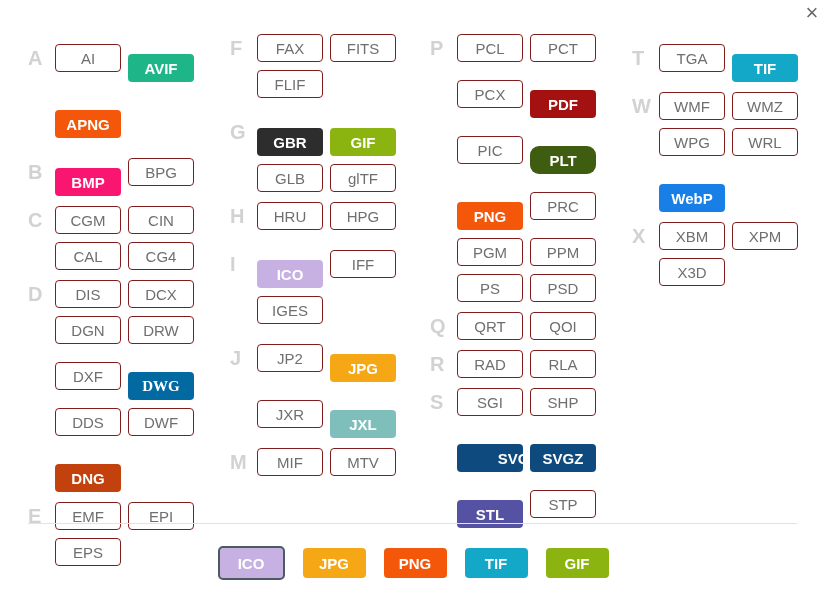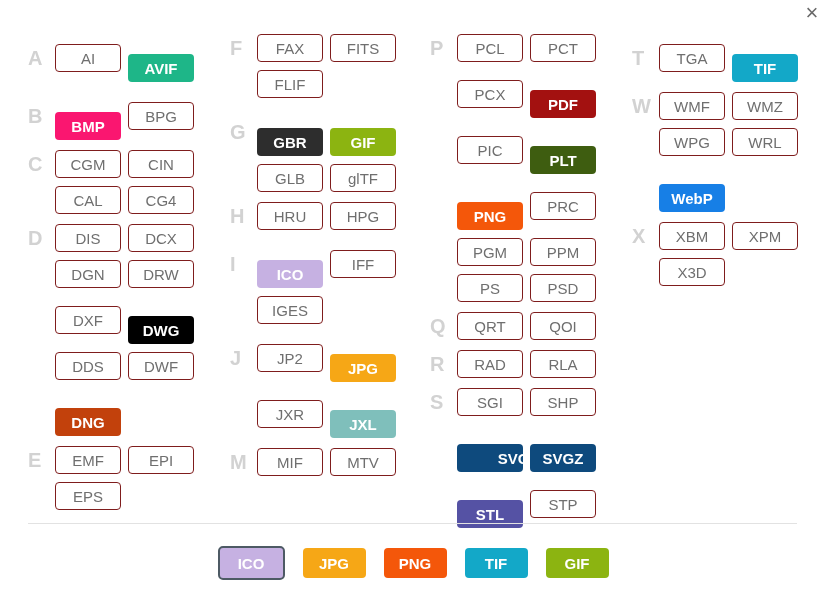--- a/index.html
+++ b/index.html
@@ -48,20 +48,24 @@
 <div class="screen">
   <div class="close">×</div>
   <div id="grid">
       <div class="column">
         <div class="group">
           <div class="row">
             <div class="letter">A</div>
             <div class="chip plain">AI</div>
             <div class="chip colored" style="background: rgb(30, 182, 136);">AVIF</div>
           </div>
+          <div class="row">
+            <div class="letter"></div>
+            <div class="chip colored" style="background: rgb(244, 87, 10);">APNG</div>
+          </div>
         </div>
         <div class="group">
           <div class="row">
             <div class="letter">B</div>
             <div class="chip colored" style="background: rgb(250, 22, 112);">BMP</div>
             <div class="chip plain">BPG</div>
           </div>
         </div>
         <div class="group">
           <div class="row">
@@ -82,21 +86,21 @@
             <div class="chip plain">DCX</div>
           </div>
           <div class="row">
             <div class="letter"></div>
             <div class="chip plain">DGN</div>
             <div class="chip plain">DRW</div>
           </div>
           <div class="row">
             <div class="letter"></div>
             <div class="chip plain">DXF</div>
-            <div class="chip colored" style="background: #000000;">DWG</div>
+            <div class="chip colored" style="background: #0369a1; font-family: Liberation Serif, serif;">DWG</div>
           </div>
           <div class="row">
             <div class="letter"></div>
             <div class="chip plain">DDS</div>
             <div class="chip plain">DWF</div>
           </div>
           <div class="row">
             <div class="letter"></div>
             <div class="chip colored" style="background: #c2410c;">DNG</div>
           </div>
@@ -183,21 +187,21 @@
             <div class="chip plain">PCT</div>
           </div>
           <div class="row">
             <div class="letter"></div>
             <div class="chip plain">PCX</div>
             <div class="chip colored" style="background: rgb(163, 17, 16);">PDF</div>
           </div>
           <div class="row">
             <div class="letter"></div>
             <div class="chip plain">PIC</div>
-            <div class="chip colored" style="background: rgb(62, 93, 16);">PLT</div>
+            <div class="chip colored" style="background: rgb(62, 93, 16); border-radius: 9px;">PLT</div>
           </div>
           <div class="row">
             <div class="letter"></div>
             <div class="chip colored" style="background: rgb(244, 87, 10);">PNG</div>
             <div class="chip plain">PRC</div>
           </div>
           <div class="row">
             <div class="letter"></div>
             <div class="chip plain">PGM</div>
             <div class="chip plain">PPM</div>

